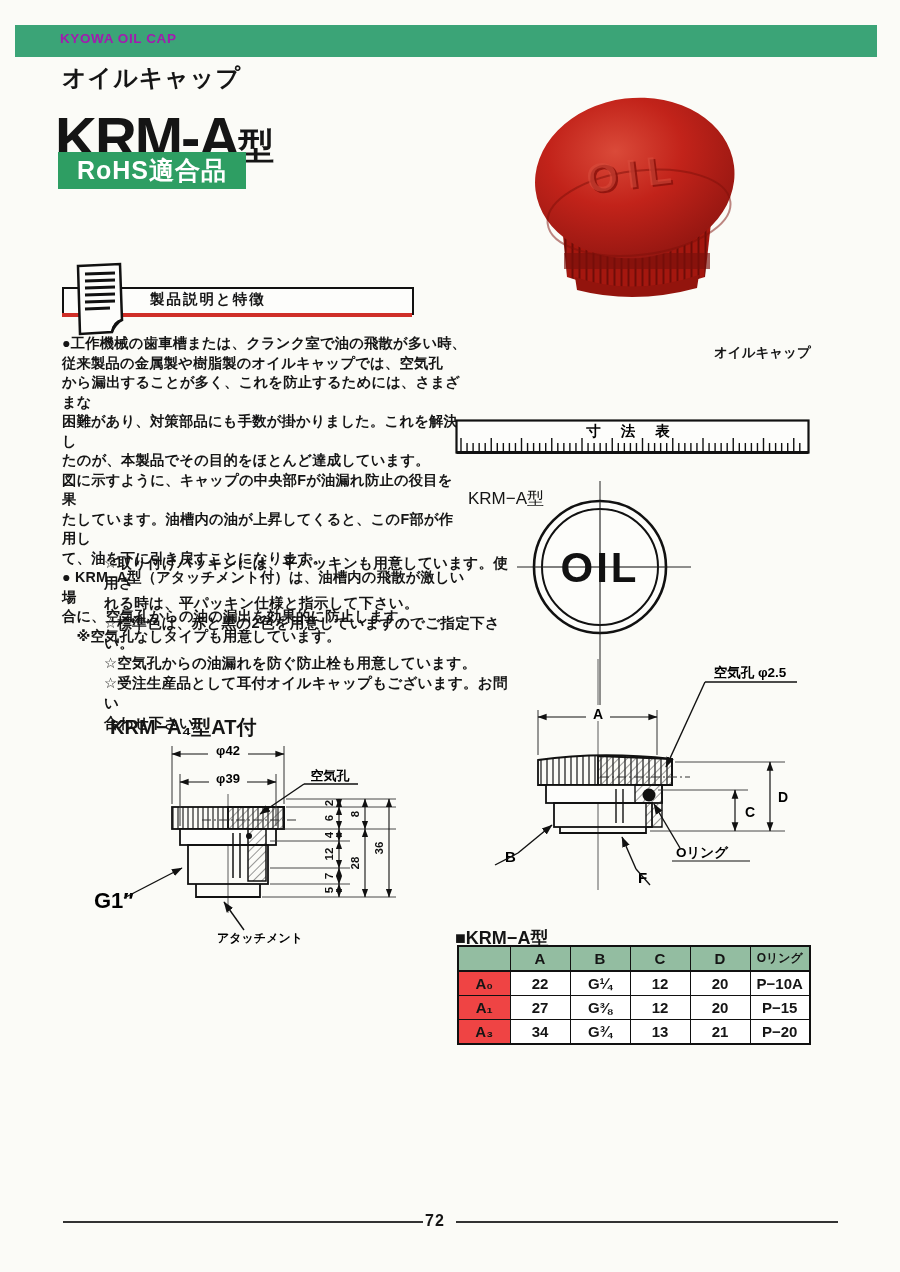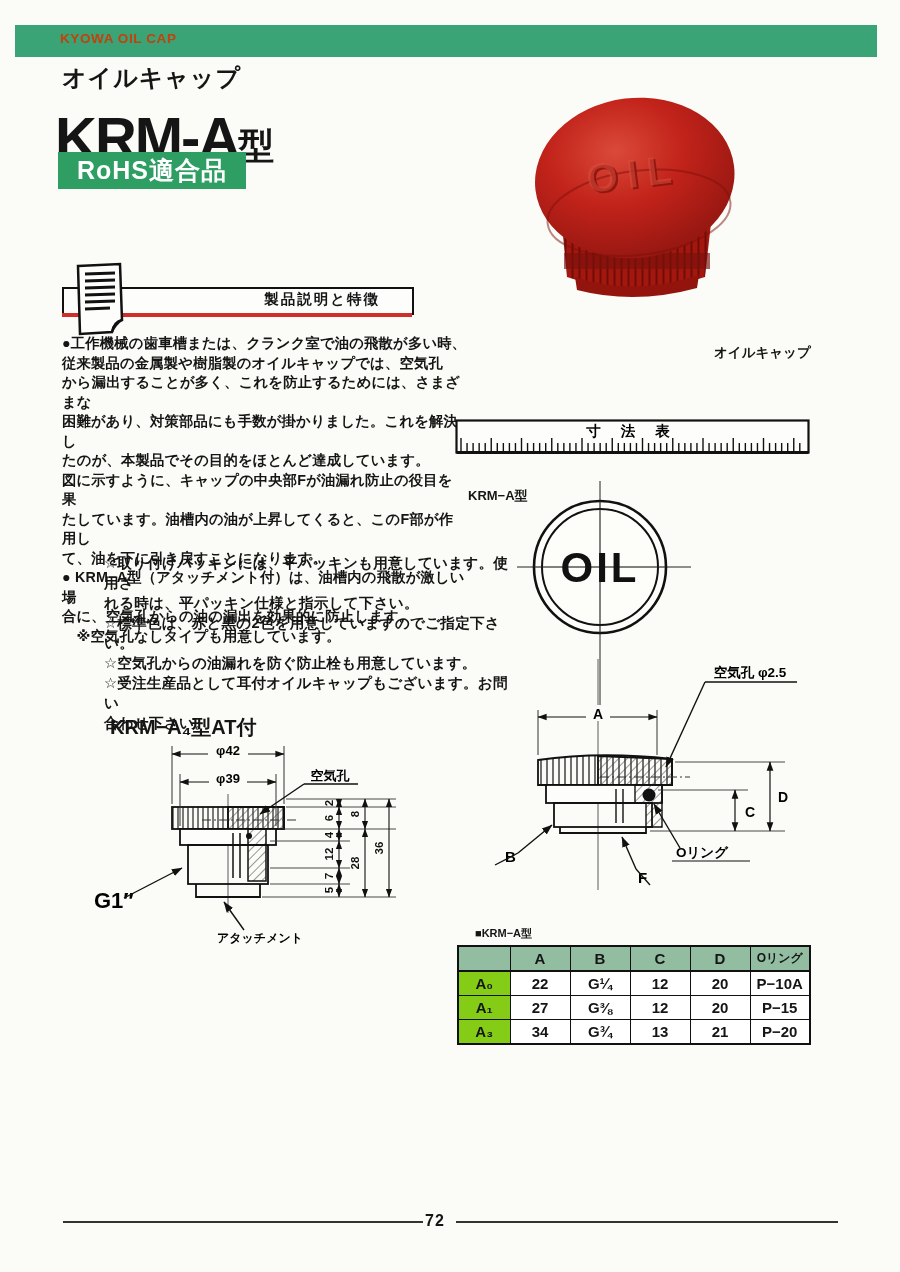--- a/index.html
+++ b/index.html
@@ -2,46 +2,46 @@
 <html><head>
 <meta charset="utf-8">
 <style>
   html,body{margin:0;padding:0;}
   body{width:900px;height:1272px;position:relative;background:#fbfbf7;
        font-family:"Liberation Sans","DejaVu Sans",sans-serif;color:#151515;
        overflow:hidden;}
   .abs{position:absolute;}
   
   .brand-bar{left:15px;top:25px;width:862px;height:32px;background:#3ba477;}
-  .brand-text{left:60px;top:31px;font-size:13.5px;font-weight:700;color:#c2410c;letter-spacing:.6px;}
+  .brand-text{left:60px;top:31px;font-size:13.5px;font-weight:700;color:#a21caf;letter-spacing:.6px;}
   .subtitle{left:62px;top:62px;font-size:24px;font-weight:800;letter-spacing:1px;}
   .model-title{left:55px;top:97px;font-size:58px;font-weight:900;letter-spacing:-2px;line-height:82px;}
   .model-suffix{font-size:36px;font-weight:900;letter-spacing:0;}
   .rohs{left:58px;top:152px;width:188px;height:37px;background:#2e9e63;color:#fff;
         font-size:25px;font-weight:600;text-align:center;line-height:37px;letter-spacing:1px;}
   
   .sec-box{left:62px;top:287px;width:348px;height:24px;border:2px solid #111;background:#fdfdfb;}
   .sec-red{left:62px;top:313px;width:350px;height:4px;background:#cf2f28;}
-  .sec-label{left:150px;top:290px;width:230px;text-align:right;font-size:14.5px;font-weight:800;letter-spacing:2px;}
+  .sec-label{left:150px;top:290px;width:230px;text-align:left;font-size:14.5px;font-weight:800;letter-spacing:2px;}
   
   .desc{left:62px;top:325px;width:405px;font-size:14.3px;font-weight:700;line-height:19.5px;
         white-space:pre-line;letter-spacing:.2px;margin-top:9px;}
   .notes{left:60px;top:553px;width:410px;font-size:14.6px;font-weight:700;line-height:20px;
         white-space:pre-line;letter-spacing:.2px;margin-left:44px;}
   .drawing-title{left:80px;top:714px;font-size:20px;font-weight:800;margin-left:30px;}
   .photo-caption{left:714px;top:344px;font-size:13.5px;font-weight:700;}
-  .fv-label{left:468px;top:487px;font-size:13px;font-weight:700;}
-  
-  .tbl-title{left:475px;top:926px;font-size:11px;font-weight:800;}
+  .fv-label{left:468px;top:487px;font-size:17px;font-weight:400;}
+  
+  .tbl-title{left:455px;top:926px;font-size:18px;font-weight:800;}
   table.spec{left:457px;top:945px;border-collapse:collapse;table-layout:fixed;
              border:2.5px solid #111;background:#fff;}
   table.spec th,table.spec td{border:1.5px solid #111;text-align:center;padding:0;
              height:23px;font-size:15px;font-weight:700;}
   table.spec thead th{background:#93bda1;border-bottom:2.5px solid #111;}
-  table.spec td.rowlab{background:#84cc16;margin-top:12px;}
+  table.spec td.rowlab{background:#ef4444;margin-top:12px;}
   table.spec col.c-lab{width:52px;} table.spec col.c-std{width:60px;}
   table.spec thead th:last-child{font-size:12px;}
   table.spec tr.last td.rowlab{font-size:10px;}
   
   .foot-line{top:1221px;height:2px;background:#333;}
   .foot-num{left:425px;top:1212px;font-size:16px;font-weight:800;letter-spacing:1px;}
   svg text{font-family:"Liberation Sans","DejaVu Sans",sans-serif;}
 </style>
 </head>
 <body>

